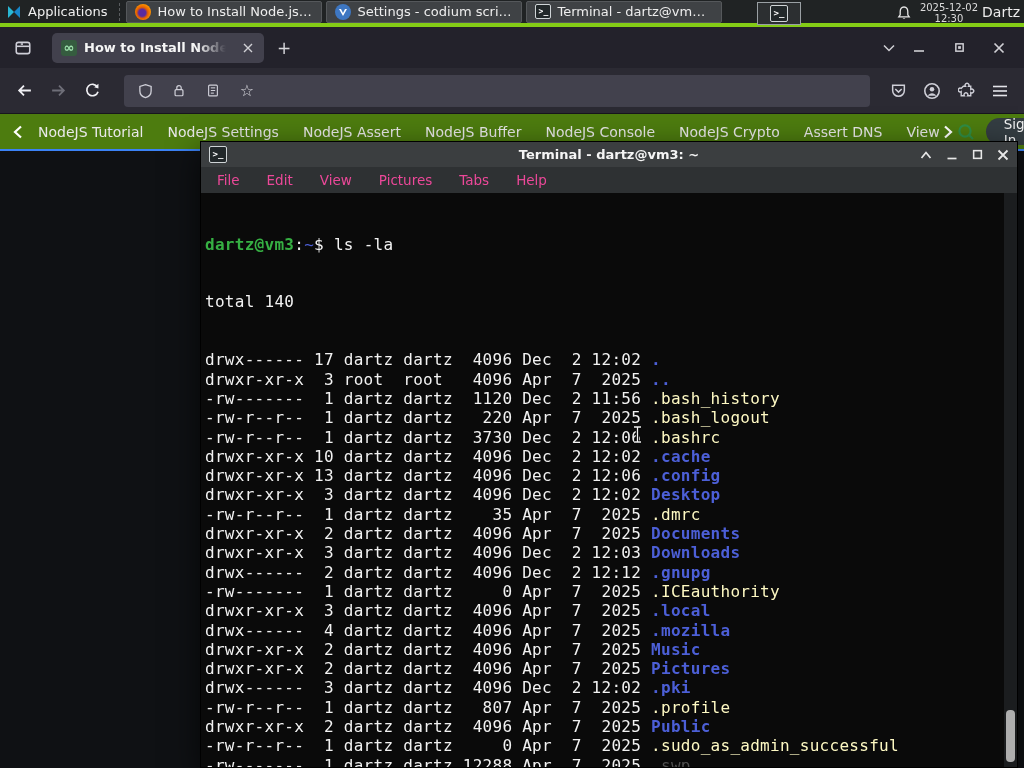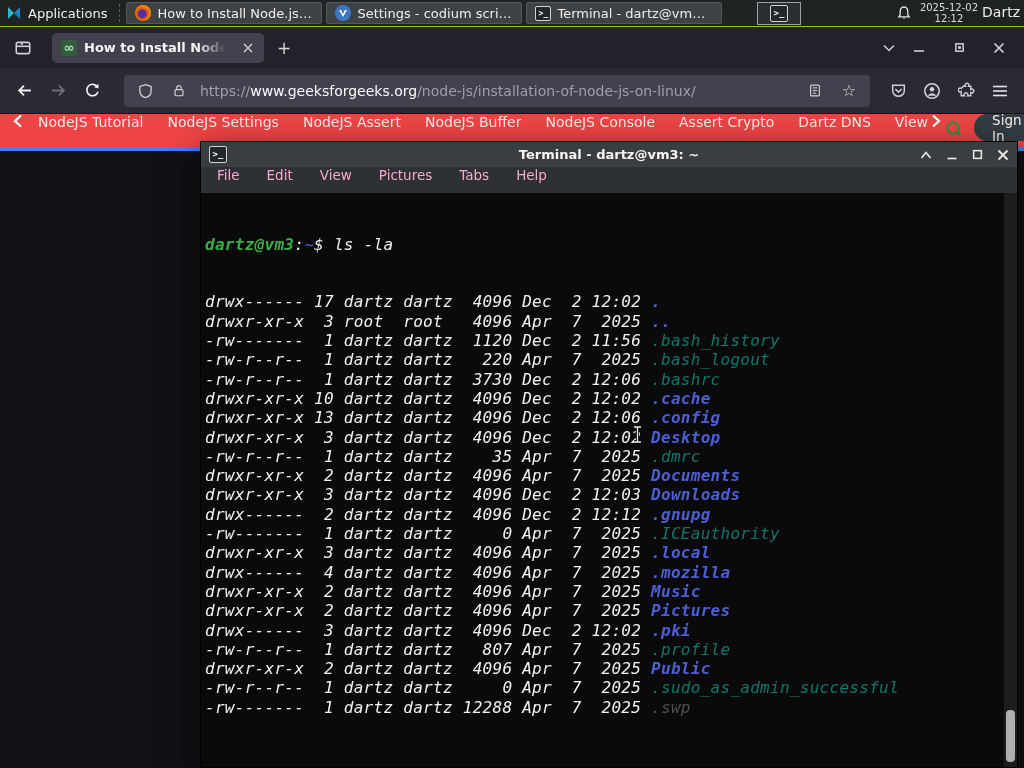--- a/index.html
+++ b/index.html
@@ -1,20 +1,20 @@
 <!DOCTYPE html>
 <html><head>
 <meta charset="utf-8">
 <style>
   * { box-sizing: border-box; margin: 0; padding: 0; }
   html,body { width:1024px; height:768px; overflow:hidden; }
   body { font-family:"DejaVu Sans","Liberation Sans",sans-serif; background:#101216; position:relative; }
 
   
-  .panel { position:absolute; top:0; left:0; width:1024px; height:27px; background:#202324; display:flex; align-items:center; z-index:50; border-bottom:1px solid #84cc16; }
+  .panel { position:absolute; top:0; left:0; width:1024px; height:27px; background:#202324; display:flex; align-items:center; z-index:50; border-bottom:4px solid #84cc16; }
   .apps-btn { display:flex; align-items:center; gap:6px; padding:0 8px 0 6px; height:100%; color:#f0f0f0; font-size:13px; }
   .panel-sep { width:1px; height:18px; border-left:1px dashed #5a5d5f; margin:0 4px; }
   .task-btn { display:flex; align-items:center; gap:6px; height:22px; width:196px; margin:0 2px; padding:0 8px; background:#3f4245; border:1px solid #55585b; border-radius:2px; color:#eeeeee; font-size:13px; overflow:hidden; white-space:nowrap; }
   .task-btn .lbl { overflow:hidden; text-overflow:ellipsis; }
   .ff-orb { width:16px; height:16px; border-radius:50%; flex:none;
     background:radial-gradient(circle at 45% 55%, #5a2b9e 0 28%, #e66000 45%, #ff9500 72%, #ffcc33 100%); }
   .codium-orb { width:16px; height:16px; border-radius:50%; flex:none; background:#3e77c2; display:flex; align-items:center; justify-content:center; }
   .codium-orb svg { display:block; }
   .term-chip { width:16px; height:15px; flex:none; background:#22282a; border:1px solid #cfd4d6; border-radius:2px; color:#fff; font:bold 8px/13px "DejaVu Sans Mono",monospace; text-align:center; }
   .pager { position:absolute; left:757px; top:2px; width:44px; height:23px; border:1px solid #9aa0a4; background:#2c2f31; display:flex; align-items:center; justify-content:center; }
@@ -38,39 +38,39 @@
   .win-ctls { display:flex; align-items:center; gap:10px; margin-right:2px; }
 
   .navbar { height:46px; background:#2b2a33; display:flex; align-items:center; padding:0 8px; gap:2px; border-bottom:1px solid #17161d; }
   .nav-ico { width:32px; height:32px; border-radius:4px; display:flex; align-items:center; justify-content:center; }
   .urlbar { flex:1; height:32px; margin:0 10px 0 14px; background:#42414d; border-radius:4px; display:flex; align-items:center; padding:0 8px; gap:8px; min-width:0; }
   .url-text { flex:1; font-size:14px; color:#9f9fad; white-space:nowrap; overflow:hidden; }
   .url-text .host { color:#fbfbfe; }
   .urlbar .mini-ico { width:26px; height:24px; display:flex; align-items:center; justify-content:center; flex:none; }
   .star { color:#d3d3d9; font-size:16px; }
 
-  .sitenav { height:37px; background:#ef4444; display:flex; align-items:flex-start; padding:0 10px; gap:0; color:#e9e9e9; font-size:14px; border-bottom:4px solid #3b82f6; }
+  .sitenav { height:37px; background:#4d7c0f; display:flex; align-items:center; padding:0 10px; gap:0; color:#e9e9e9; font-size:14px; border-bottom:2px solid #3b82f6; }
   .sn-link { padding:0 12px; white-space:nowrap; }
   .sn-chev { display:flex; align-items:center; padding:0 2px; }
   .sn-spacer { flex:1; }
   .search-btn { width:34px; height:30px; display:flex; align-items:center; justify-content:center; }
   .signin { height:27px; padding:0 18px; border-radius:15px; background:#343d42; color:#f2f2f2; font-size:13.5px; display:flex; align-items:center; margin:0 4px 0 10px; }
   .page-bg { height:658px; background:#0f1114; }
 
   
   .termwin { position:absolute; left:200px; top:141px; width:818px; height:627px; z-index:20; border:1px solid #000; box-shadow:0 10px 30px rgba(0,0,0,.65); display:flex; flex-direction:column; }
   .t-titlebar { height:25px; background:#3b3e40; display:flex; align-items:center; padding:0 8px; flex:none; }
   .t-title { position:absolute; left:0; right:0; text-align:center; color:#f5f5f5; font-weight:bold; font-size:13px; pointer-events:none; }
   .t-btns { margin-left:auto; display:flex; gap:14px; align-items:center; z-index:2; }
-  .t-menubar { height:26px; background:#2e3133; display:flex; align-items:flex-start; gap:27px; padding-left:16px; color:#f9a8d4; font-size:13.5px; flex:none; }
+  .t-menubar { height:26px; background:#2e3133; display:flex; align-items:center; gap:27px; padding-left:16px; color:#ec4899; font-size:13.5px; flex:none; }
   .t-screen { position:relative; flex:1; background:#0a0a0a; overflow:hidden; padding:3px 14px 0 4px; }
   .t-out { font-family:"DejaVu Sans Mono","Liberation Mono",monospace; font-size:16px; letter-spacing:0.28px; line-height:19.3px; color:#f2f2f2; white-space:pre; }
-  .tline { white-space:pre;font-style:italic; }
+  .tline { white-space:pre; }
   .fname.dir { color:#4c5fd7; font-weight:bold; }
-  .fname.file { color:#0f766e; }
+  .fname.file { color:#fef9c3; }
   .fname.dim { color:#4f4f4f; }
   .p-user { color:#36b043; font-weight:bold; }
   .p-path { color:#4c5fd7; }
   .t-scroll { position:absolute; top:0; right:0; bottom:0; width:13px; background:#1b1d1f; }
   .t-thumb { position:absolute; right:2px; bottom:5px; width:9px; height:52px; border-radius:4px; background:#aeaeae; }
 
   .mouse-ibeam { position:absolute; left:633px; top:426px; z-index:60; }
 </style>
 </head>
 <body>
@@ -107,21 +107,21 @@
   </div>
 
   <div class="bell">
     <svg width="16" height="16" viewBox="0 0 16 16">
       <path d="M8 2 C5.2 2 4.2 4.3 4.2 6.8 L4.2 9.8 L2.8 11.8 L13.2 11.8 L11.8 9.8 L11.8 6.8 C11.8 4.3 10.8 2 8 2 Z" fill="none" stroke="#e6e6e6" stroke-width="1.3"></path>
       <path d="M6.6 13 a1.6 1.6 0 0 0 2.8 0 Z" fill="#e6e6e6"></path>
     </svg>
   </div>
   <div class="clock">
     <div>2025-12-02</div>
-    <div>12:12</div>
+    <div>12:30</div>
   </div>
   <div class="panel-user">Dartz</div>
 </div>
 
 <div class="browser">
 
   <div class="tabbar">
     <div class="ffview">
       <svg width="18" height="18" viewBox="0 0 16 16">
         <rect x="2" y="3" width="12" height="10" rx="2" fill="none" stroke="#cfcfd8" stroke-width="1.4"></rect>
@@ -194,21 +194,20 @@
         <svg width="15" height="16" viewBox="0 0 16 16">
             <path d="M8 1.2 L14 3.2 V8 C14 11.8 11.2 14.2 8 15 C4.8 14.2 2 11.8 2 8 V3.2 Z" fill="none" stroke="#cfcfd8" stroke-width="1.4"></path>
           </svg>
       </span>
       <span class="mini-ico">
         <svg width="14" height="15" viewBox="0 0 16 16">
           <rect x="3.5" y="7" width="9" height="7" rx="1.2" fill="none" stroke="#cfcfd8" stroke-width="1.4"></rect>
           <path d="M5.5 7 V4.8 a2.5 2.5 0 0 1 5 0 V7" fill="none" stroke="#cfcfd8" stroke-width="1.4"></path>
         </svg>
       </span>
-      <span class="url-text"><span>https://</span><span class="host">www.geeksforgeeks.org</span><span>/node-js/installation-of-node-js-on-linux/</span></span>
       <span class="mini-ico">
         <svg width="14" height="15" viewBox="0 0 16 16">
           <rect x="3" y="1.8" width="10" height="12.4" rx="1.2" fill="none" stroke="#cfcfd8" stroke-width="1.3"></rect>
           <line x1="5.5" y1="5" x2="10.5" y2="5" stroke="#cfcfd8" stroke-width="1.2"></line>
           <line x1="5.5" y1="8" x2="10.5" y2="8" stroke="#cfcfd8" stroke-width="1.2"></line>
           <line x1="5.5" y1="11" x2="9" y2="11" stroke="#cfcfd8" stroke-width="1.2"></line>
         </svg>
       </span>
       <span class="mini-ico star">☆</span>
     </div>
@@ -244,22 +243,22 @@
     <span class="sn-chev">
       <svg width="12" height="14" viewBox="0 0 12 14">
           <polyline points="9,1.5 3,7 9,12.5" fill="none" stroke="#ffffff" stroke-width="2.2"></polyline>
         </svg>
     </span>
     <span class="sn-link">NodeJS Tutorial</span>
     <span class="sn-link">NodeJS Settings</span>
     <span class="sn-link">NodeJS Assert</span>
     <span class="sn-link">NodeJS Buffer</span>
     <span class="sn-link">NodeJS Console</span>
-    <span class="sn-link">Assert Crypto</span>
-    <span class="sn-link">Dartz DNS</span>
+    <span class="sn-link">NodeJS Crypto</span>
+    <span class="sn-link">Assert DNS</span>
     <span class="sn-link" style="padding-right:0">View</span>
     <span class="sn-chev">
       <svg width="12" height="14" viewBox="0 0 12 14">
           <polyline points="3,1.5 9,7 3,12.5" fill="none" stroke="#ffffff" stroke-width="2.2"></polyline>
         </svg>
     </span>
     <span class="sn-spacer"></span>
     <span class="search-btn">
       <svg width="20" height="20" viewBox="0 0 20 20">
         <circle cx="9" cy="9" r="5.6" fill="none" stroke="#2f8d46" stroke-width="2.2"></circle>
@@ -297,20 +296,21 @@
     <span>Edit</span>
     <span>View</span>
     <span>Pictures</span>
     <span>Tabs</span>
     <span>Help</span>
   </div>
 
   <div class="t-screen">
     <div class="t-out">
       <div class="tline"><span class="p-user">dartz@vm3</span><span>:</span><span class="p-path">~</span><span>$ </span><span>ls -la</span></div>
+      <div class="tline">total 140</div>
     <div class="tline"><span>drwx------ 17 dartz dartz  4096 Dec  2 12:02 </span><span class="fname dir">.</span></div><div class="tline"><span>drwxr-xr-x  3 root  root   4096 Apr  7  2025 </span><span class="fname dir">..</span></div><div class="tline"><span>-rw-------  1 dartz dartz  1120 Dec  2 11:56 </span><span class="fname file">.bash_history</span></div><div class="tline"><span>-rw-r--r--  1 dartz dartz   220 Apr  7  2025 </span><span class="fname file">.bash_logout</span></div><div class="tline"><span>-rw-r--r--  1 dartz dartz  3730 Dec  2 12:06 </span><span class="fname file">.bashrc</span></div><div class="tline"><span>drwxr-xr-x 10 dartz dartz  4096 Dec  2 12:02 </span><span class="fname dir">.cache</span></div><div class="tline"><span>drwxr-xr-x 13 dartz dartz  4096 Dec  2 12:06 </span><span class="fname dir">.config</span></div><div class="tline"><span>drwxr-xr-x  3 dartz dartz  4096 Dec  2 12:02 </span><span class="fname dir">Desktop</span></div><div class="tline"><span>-rw-r--r--  1 dartz dartz    35 Apr  7  2025 </span><span class="fname file">.dmrc</span></div><div class="tline"><span>drwxr-xr-x  2 dartz dartz  4096 Apr  7  2025 </span><span class="fname dir">Documents</span></div><div class="tline"><span>drwxr-xr-x  3 dartz dartz  4096 Dec  2 12:03 </span><span class="fname dir">Downloads</span></div><div class="tline"><span>drwx------  2 dartz dartz  4096 Dec  2 12:12 </span><span class="fname dir">.gnupg</span></div><div class="tline"><span>-rw-------  1 dartz dartz     0 Apr  7  2025 </span><span class="fname file">.ICEauthority</span></div><div class="tline"><span>drwxr-xr-x  3 dartz dartz  4096 Apr  7  2025 </span><span class="fname dir">.local</span></div><div class="tline"><span>drwx------  4 dartz dartz  4096 Apr  7  2025 </span><span class="fname dir">.mozilla</span></div><div class="tline"><span>drwxr-xr-x  2 dartz dartz  4096 Apr  7  2025 </span><span class="fname dir">Music</span></div><div class="tline"><span>drwxr-xr-x  2 dartz dartz  4096 Apr  7  2025 </span><span class="fname dir">Pictures</span></div><div class="tline"><span>drwx------  3 dartz dartz  4096 Dec  2 12:02 </span><span class="fname dir">.pki</span></div><div class="tline"><span>-rw-r--r--  1 dartz dartz   807 Apr  7  2025 </span><span class="fname file">.profile</span></div><div class="tline"><span>drwxr-xr-x  2 dartz dartz  4096 Apr  7  2025 </span><span class="fname dir">Public</span></div><div class="tline"><span>-rw-r--r--  1 dartz dartz     0 Apr  7  2025 </span><span class="fname file">.sudo_as_admin_successful</span></div><div class="tline"><span>-rw-------  1 dartz dartz 12288 Apr  7  2025 </span><span class="fname dim">.swp</span></div></div>
     <div class="t-scroll">
       <div class="t-thumb"></div>
     </div>
   </div>
 </div>
 
 <div class="mouse-ibeam">
   <svg width="9" height="17" viewBox="0 0 9 17">
     <path d="M1 1 h7 M1 16 h7 M4.5 1 v15" fill="none" stroke="#000" stroke-width="3.2"></path>

